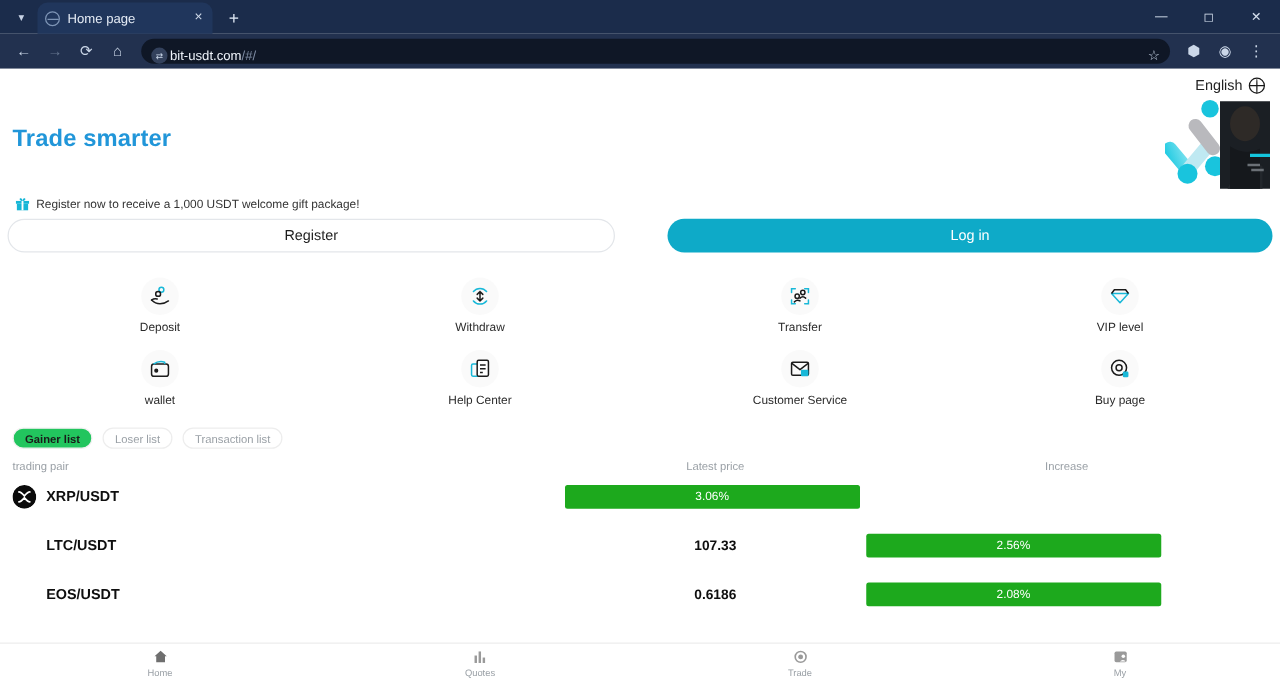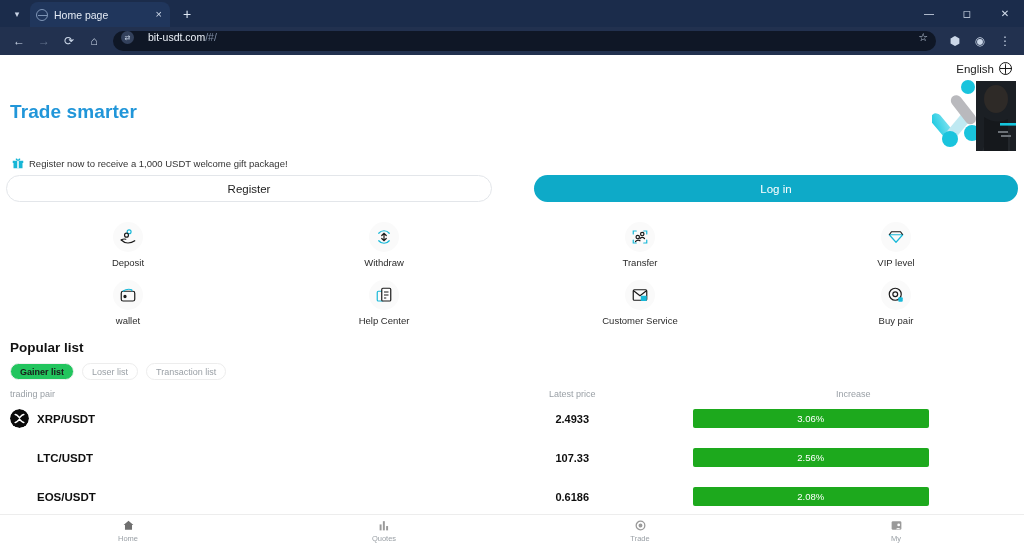--- a/index.html
+++ b/index.html
@@ -56,21 +56,21 @@
     height: 28px; background: #22314f; display: flex; align-items: center;
     padding: 0 8px; gap: 3px; flex: none;
   }
   .tb-icon {
     width: 22px; height: 22px; display: flex; align-items: center; justify-content: center;
     color: #cbd7e8; font-size: 12px; border-radius: 50%; flex: none;
   }
   .tb-icon.dim { color: #64748f; }
   .omnibox {
     flex: 1; height: 20px; background: #0f1726; border-radius: 11px;
-    display: flex; align-items: flex-start; padding: 0 8px; gap: 14px; margin: 0 5px;
+    display: flex; align-items: flex-end; padding: 0 8px; gap: 2px; margin: 0 5px;
   }
   .omni-site-icon {
     width: 13px; height: 13px; border-radius: 50%; background: #33415c;
     color: #c9d6e8; font-size: 7px; display: flex; align-items: center;
     justify-content: center; flex: none;
   }
   .omni-url { font-size: 10.5px; color: #eef3fa; }
   .omni-url .path { color: #7e8ca3; }
   .omni-star { margin-left: auto; color: #c3d0e2; font-size: 11px; }
 
@@ -354,25 +354,24 @@
       </div>
 
       <div class="sc">
         <div class="sc-ico">
           <svg width="18" height="18" viewBox="0 0 24 24" fill="none" stroke="#1b1b1b" stroke-width="1.6">
             <circle cx="11" cy="11" r="8"></circle>
             <circle cx="11" cy="11" r="3.2"></circle>
             <rect x="15" y="15" width="6" height="6" rx="1.4" fill="#18b8d8" stroke="none"></rect>
           </svg>
         </div>
-        <div class="sc-label">Buy pair</div>
-      </div>
-    </div>
-
-    <div class="section-title">Popular list</div>
+        <div class="sc-label">Buy page</div>
+      </div>
+    </div>
+
 
     <div class="pills">
       <div class="pill active">Gainer list</div>
       <div class="pill">Loser list</div>
       <div class="pill">Transaction list</div>
     </div>
 
     <div class="thead">
       <div class="col-pair">trading pair</div>
       <div class="col-price">Latest price</div>
@@ -380,21 +379,20 @@
     </div>
 
     <div class="trow">
       <div class="pair-cell">
         <svg class="coin-logo" viewBox="0 0 24 24">
           <circle cx="12" cy="12" r="12" fill="#0b0b0b"></circle>
           <path d="M6.5 7 q2 0 5.5 4 q3.5 -4 5.5 -4 M6.5 17 q2 0 5.5 -4 q3.5 4 5.5 4" stroke="#fff" stroke-width="1.8" fill="none" stroke-linecap="round"></path>
         </svg>
         <span class="pair-name">XRP/USDT</span>
       </div>
-      <div class="price-cell">2.4933</div>
       <div class="inc-cell">
         <div class="inc-badge">3.06%</div>
       </div>
     </div>
 
     <div class="trow">
       <div class="pair-cell">
         <span class="coin-logo blank"></span>
         <span class="pair-name">LTC/USDT</span>
       </div>

